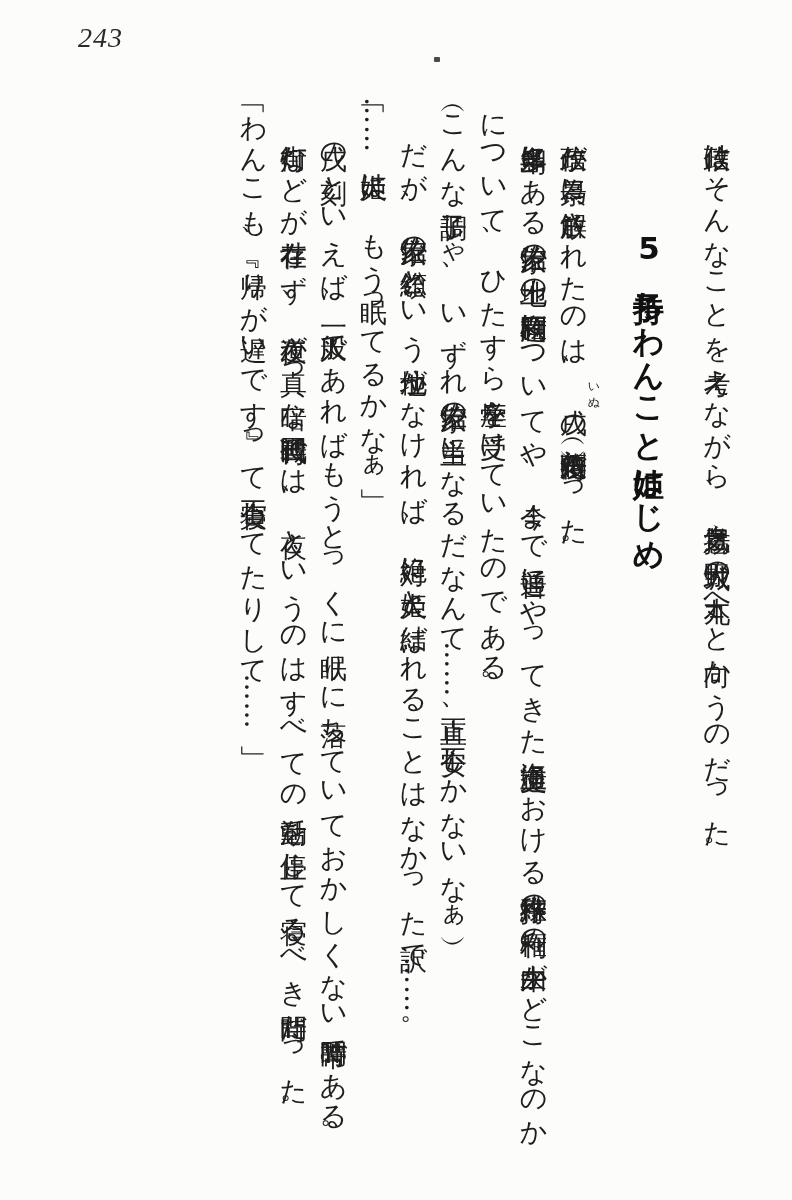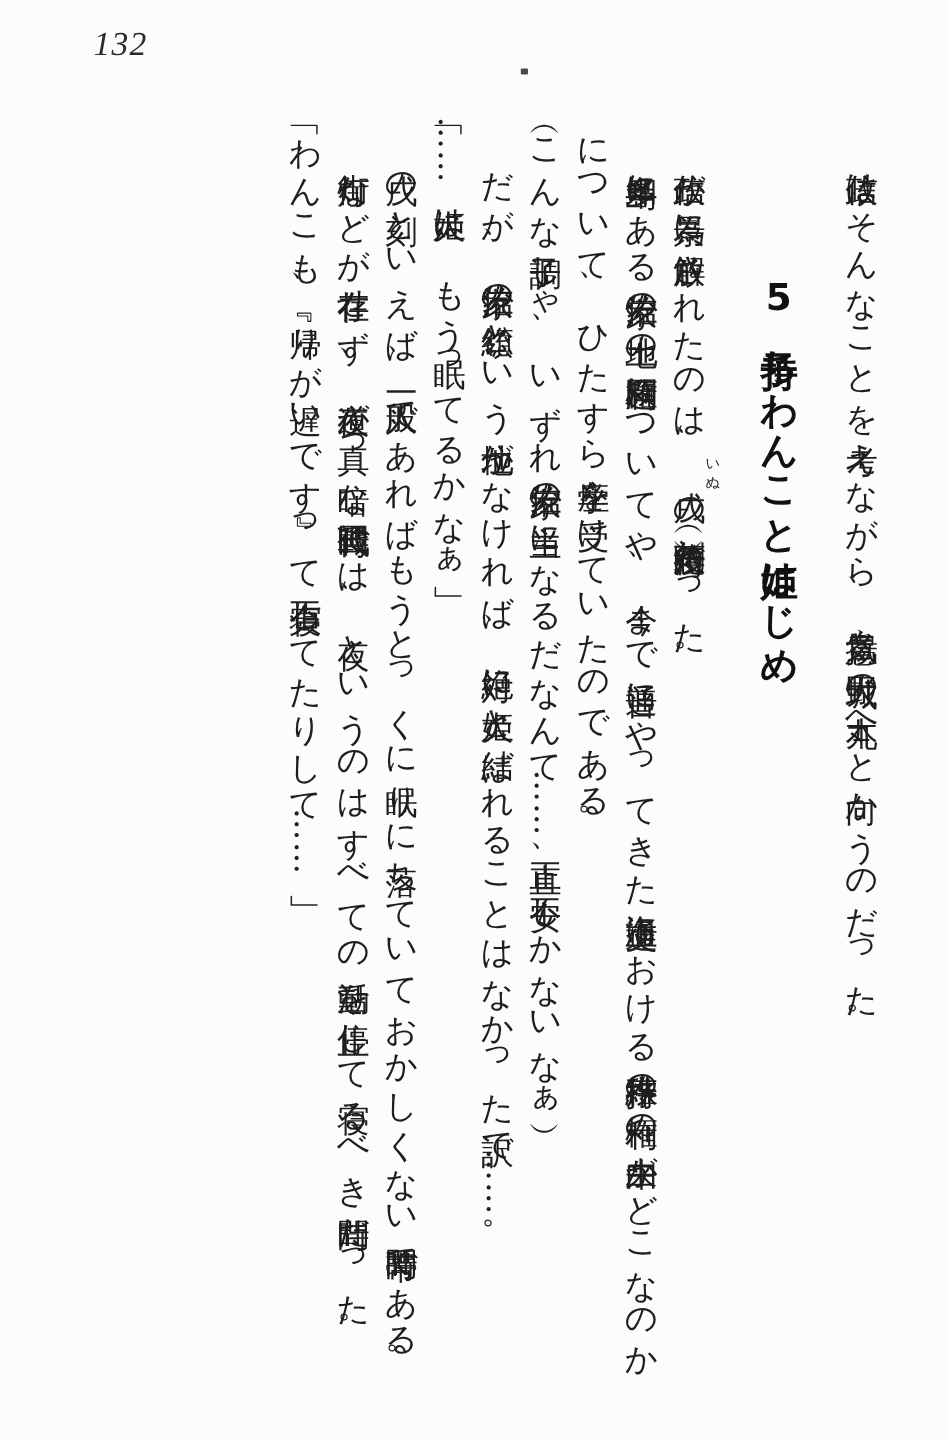--- a/index.html
+++ b/index.html
@@ -74,21 +74,21 @@
     font-size: 12px;
     letter-spacing: 0;
     color: #1e1e1e;
   }
 </style>
 </head>
 <body>
 
 <div class="page">
 
-  <div class="page-number">132</div>
+  <div class="page-number">243</div>
 
   <div class="scan-speck"></div>
 
   <div class="text-block">
 
     <p class="indent">信政はそんなことを考えながら、意気揚々と大野城の本丸へと向かうのだった。</p>
 
     <h2 class="chapter-heading"><span class="chapter-number">5</span><span>子持ちわんこと姫はじめ</span></h2>
 
     <p class="indent"><span>信政が為景に解放されたのは、</span><ruby><span>戌</span><rt>いぬ</rt></ruby><span>の刻（午後八時頃）だった。</span></p>

